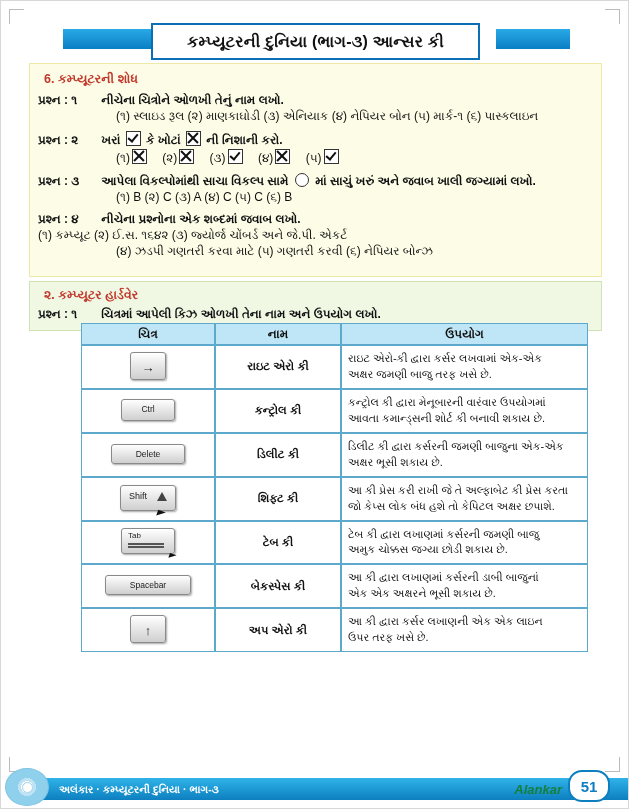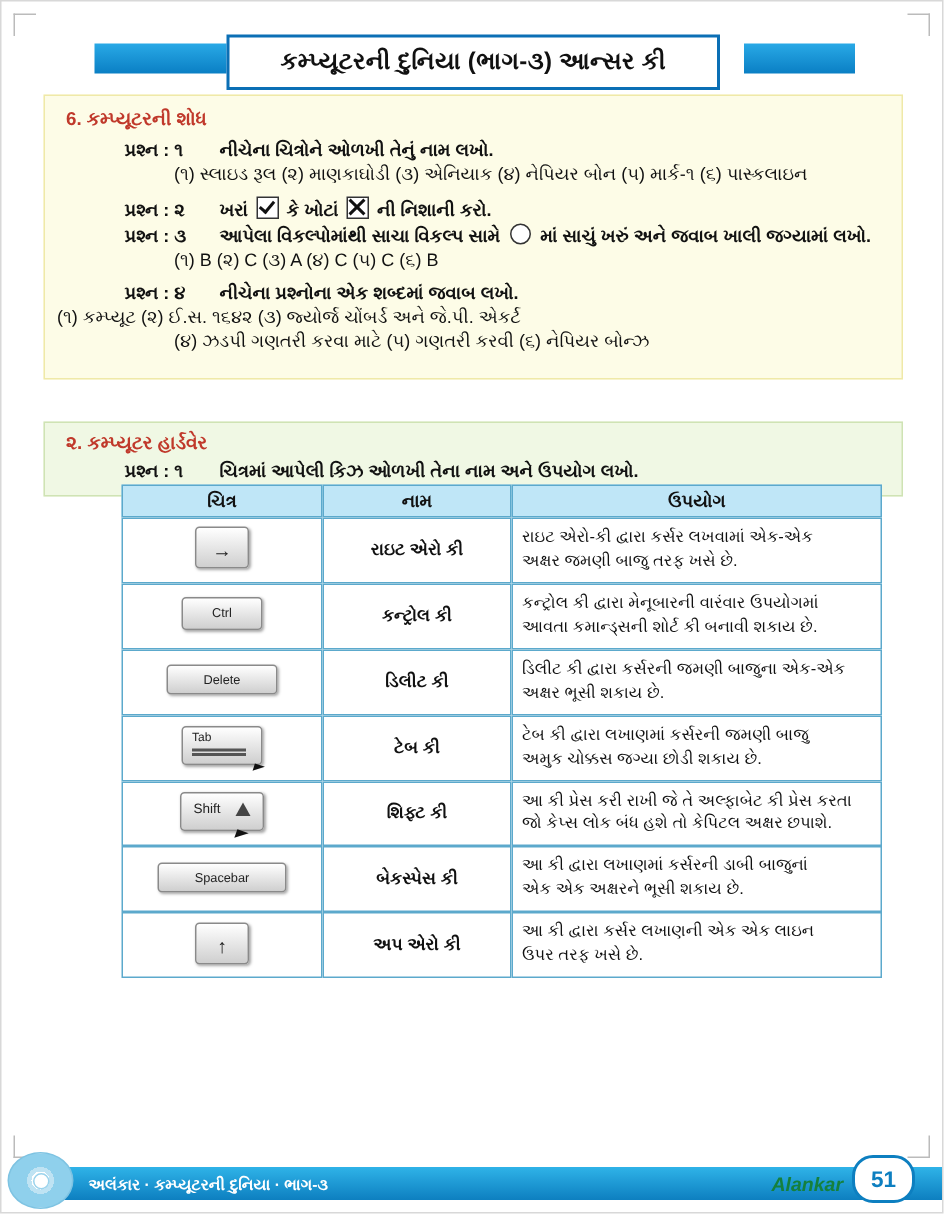--- a/index.html
+++ b/index.html
@@ -48,21 +48,21 @@
     background:#fdfce7;
     border:1px solid #efe9a8;
     padding:6px 8px 10px 8px;
     box-sizing:border-box;
   }
   .sec-title{
     color:#c0392b;font-weight:bold;font-size:12.5px;
     margin:2px 0 6px 6px;
   }
   .qrow{margin:0 0 2px 0;font-size:12px;color:#111;}
-  .qlabel{font-weight:bold;display:inline-block;width:60px;margin-left:45px;}
+  .qlabel{font-weight:bold;display:inline-block;width:60px;}
   .qtext{font-weight:bold;}
   .opts{margin:2px 0 8px 78px;font-size:12px;color:#111;}
   .opt{display:inline-block;margin-right:10px;}
   .optline{margin:1px 0;}
 
   .chk{
     display:inline-block;width:13px;height:13px;border:1px solid #333;
     background:#fff;vertical-align:-2px;position:relative;margin:0 2px;
   }
   .chk.tick::after{
@@ -204,20 +204,27 @@
     <div class="opts">(૧) સ્લાઇડ રૂલ  (૨) માણકાઘોડી  (૩) એનિયાક  (૪) નેપિયર બોન  (૫) માર્ક-૧  (૬) પાસ્કલાઇન</div>
 
     <div class="qrow">
       <span class="qlabel">પ્રશ્ન : ૨</span>
       <span class="qtext">ખરાં</span>
       <span class="chk tick"></span>
       <span class="qtext">કે ખોટાં</span>
       <span class="chk cross"></span>
       <span class="qtext">ની નિશાની કરો.</span>
     </div>
+    <div class="opts">
+      <span class="opt"><span>(૧)</span><span class="chk cross"></span></span>
+      <span class="opt"><span>(૨)</span><span class="chk cross"></span></span>
+      <span class="opt"><span>(૩)</span><span class="chk tick"></span></span>
+      <span class="opt"><span>(૪)</span><span class="chk cross"></span></span>
+      <span class="opt"><span>(૫)</span><span class="chk tick"></span></span>
+    </div>
 
     <div class="qrow">
       <span class="qlabel">પ્રશ્ન : ૩</span>
       <span class="qtext">આપેલા વિકલ્પોમાંથી સાચા વિકલ્પ સામે</span>
       <span class="circ"></span>
       <span class="qtext">માં સાચું ખરું અને જવાબ ખાલી જગ્યામાં લખો.</span>
     </div>
     <div class="opts">(૧) B    (૨) C    (૩) A    (૪) C    (૫) C    (૬) B</div>
 
     <div class="qrow">
@@ -279,20 +286,35 @@
               <span class="key-label">Delete</span>
             </span>
           </td>
           <td class="c-name">ડિલીટ કી</td>
           <td class="c-use">
             <span class="use-line">ડિલીટ કી દ્વારા કર્સરની જમણી બાજુના એક-એક</span>
             <span class="use-line">અક્ષર ભૂસી શકાય છે.</span>
           </td>
         </tr>
 
+
+        <tr>
+          <td class="c-img">
+            <span class="key shiftkey">
+              <span class="sh-txt">Shift</span>
+              <span class="shift-arrow"></span>
+              <span class="cursor2"></span>
+            </span>
+          </td>
+          <td class="c-name">શિફ્ટ કી</td>
+          <td class="c-use">
+            <span class="use-line">આ કી પ્રેસ કરી રાખી જે તે અલ્ફાબેટ કી પ્રેસ કરતા</span>
+            <span class="use-line">જો કેપ્સ લોક બંધ હશે તો કેપિટલ અક્ષર છપાશે.</span>
+          </td>
+        </tr>
 
         <tr>
           <td class="c-img">
             <span class="key tabkey">
               <span class="tab-txt">Tab</span>
               <span class="tab-arrows">
                   <span></span>
                   <span></span>
                 </span>
               <span class="cursor"></span>
@@ -300,35 +322,20 @@
           </td>
           <td class="c-name">ટેબ કી</td>
           <td class="c-use">
             <span class="use-line">ટેબ કી દ્વારા લખાણમાં કર્સરની જમણી બાજુ</span>
             <span class="use-line">અમુક ચોક્કસ જગ્યા છોડી શકાય છે.</span>
           </td>
         </tr>
 
         <tr>
           <td class="c-img">
-            <span class="key shiftkey">
-              <span class="sh-txt">Shift</span>
-              <span class="shift-arrow"></span>
-              <span class="cursor2"></span>
-            </span>
-          </td>
-          <td class="c-name">શિફ્ટ કી</td>
-          <td class="c-use">
-            <span class="use-line">આ કી પ્રેસ કરી રાખી જે તે અલ્ફાબેટ કી પ્રેસ કરતા</span>
-            <span class="use-line">જો કેપ્સ લોક બંધ હશે તો કેપિટલ અક્ષર છપાશે.</span>
-          </td>
-        </tr>
-
-        <tr>
-          <td class="c-img">
             <span class="key lg">
               <span class="key-label">Spacebar</span>
             </span>
           </td>
           <td class="c-name">બેકસ્પેસ કી</td>
           <td class="c-use">
             <span class="use-line">આ કી દ્વારા લખાણમાં કર્સરની ડાબી બાજુનાં</span>
             <span class="use-line">એક એક અક્ષરને ભૂસી શકાય છે.</span>
           </td>
         </tr>

